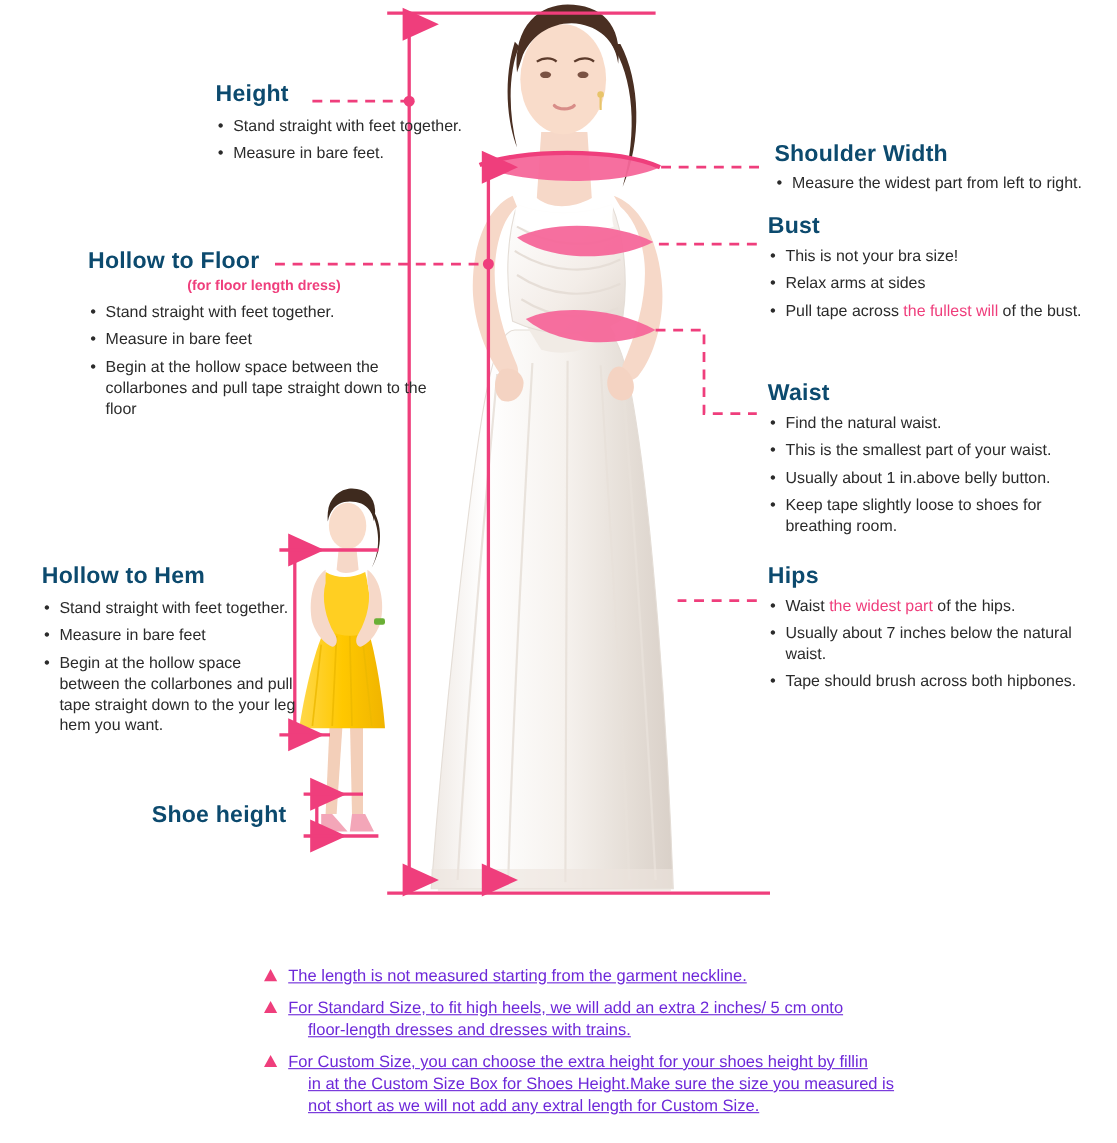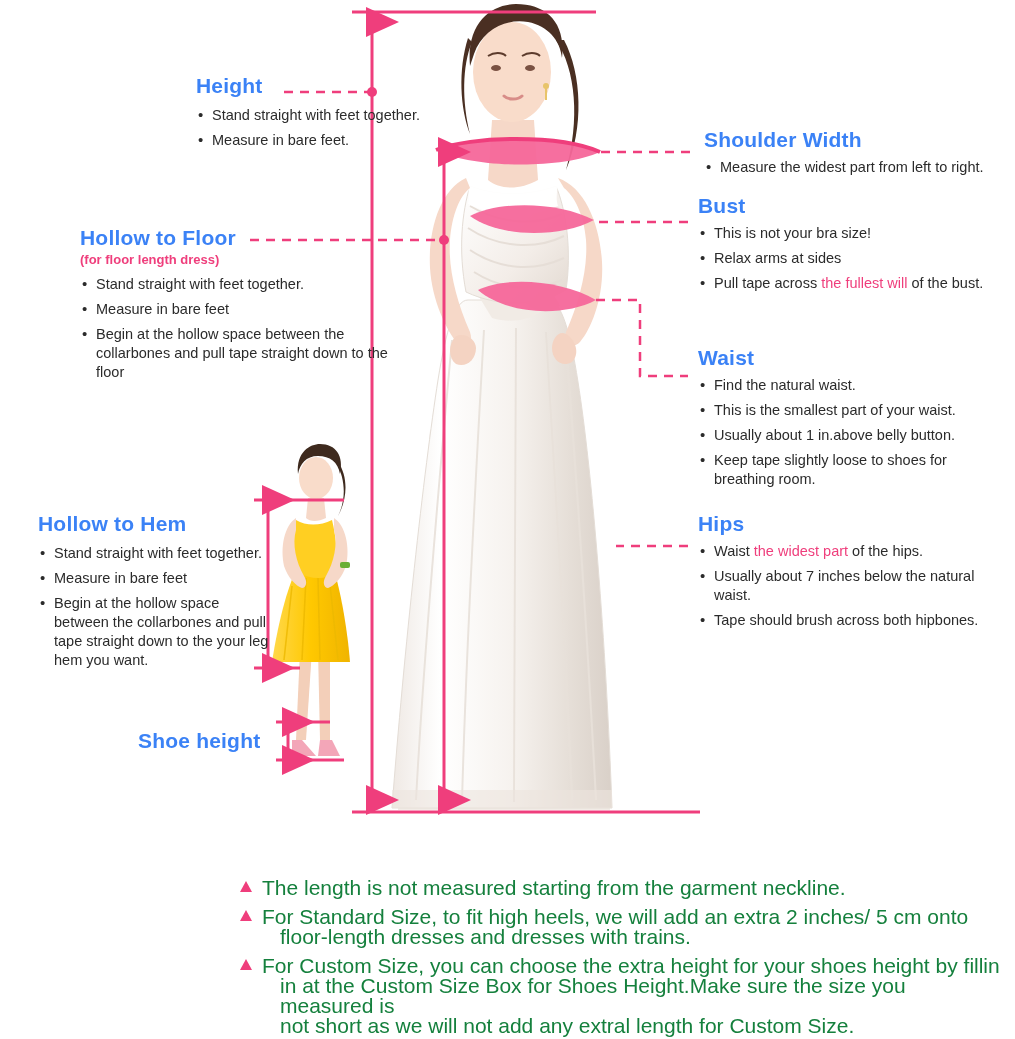--- a/index.html
+++ b/index.html
@@ -22,31 +22,32 @@
     position: absolute;
     inset: 0;
     width: 1015px;
     height: 1039px;
   }
 
   .block {
     position: absolute;
   }
   .heading {
-    color: #3b82f6;
+    color: #0c4a6e;
     font-weight: bold;
     font-size: 21px;
     letter-spacing: .2px;
     white-space: nowrap;
   }
   .subheading {
     color: #ef3e7c;
     font-weight: bold;
     font-size: 13px;
     white-space: nowrap;
+    text-align: center;
   }
   ul.bullets {
     list-style: none;
     margin: 0;
     padding: 0;
   }
   ul.bullets li {
     position: relative;
     padding-left: 16px;
     font-size: 14.5px;
@@ -67,23 +68,24 @@
   .note-list {
     position: absolute;
     left: 240px;
     top: 878px;
     width: 760px;
   }
   .note {
     position: relative;
     padding-left: 22px;
     margin-bottom: 9px;
-    color: #15803d;
-    font-size: 21px;
+    color: #6d28d9;
+    font-size: 15px;
     line-height: 20px;
+    text-decoration: underline;
   }
   .note .tri {
     position: absolute;
     left: 0;
     top: 3px;
     width: 0; height: 0;
     border-left: 6px solid transparent;
     border-right: 6px solid transparent;
     border-bottom: 11px solid #ef3e7c;
   }

